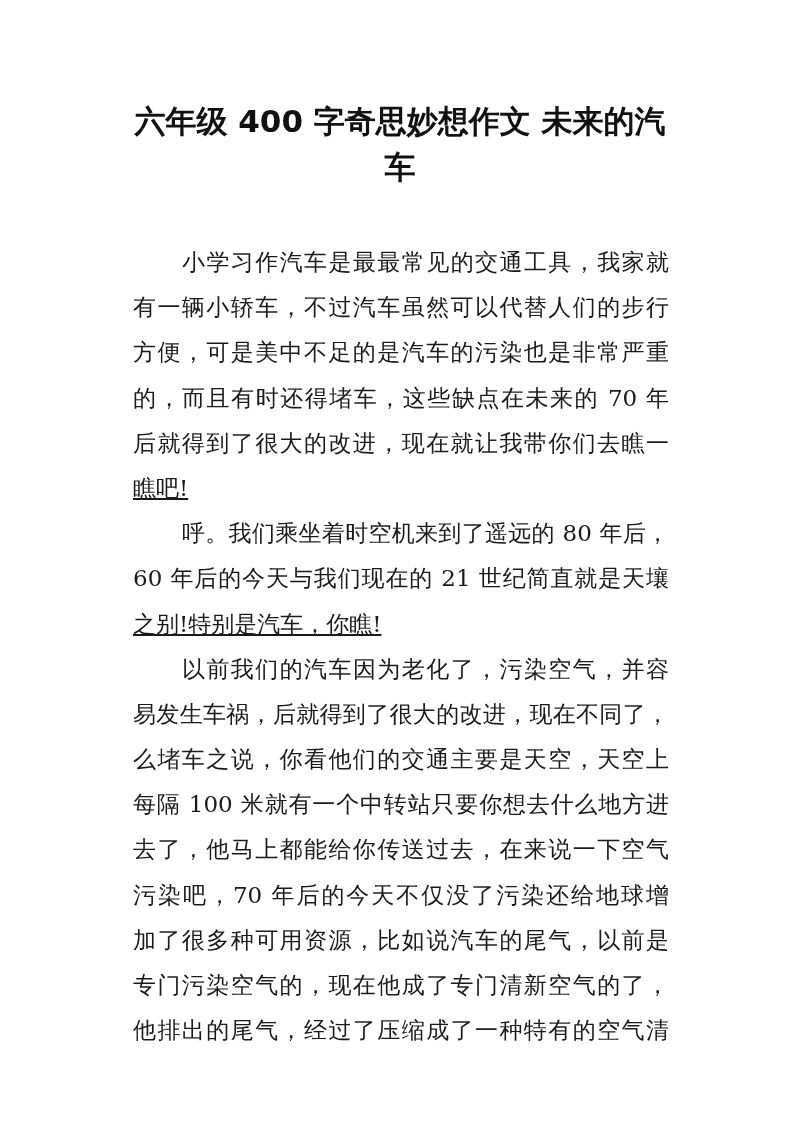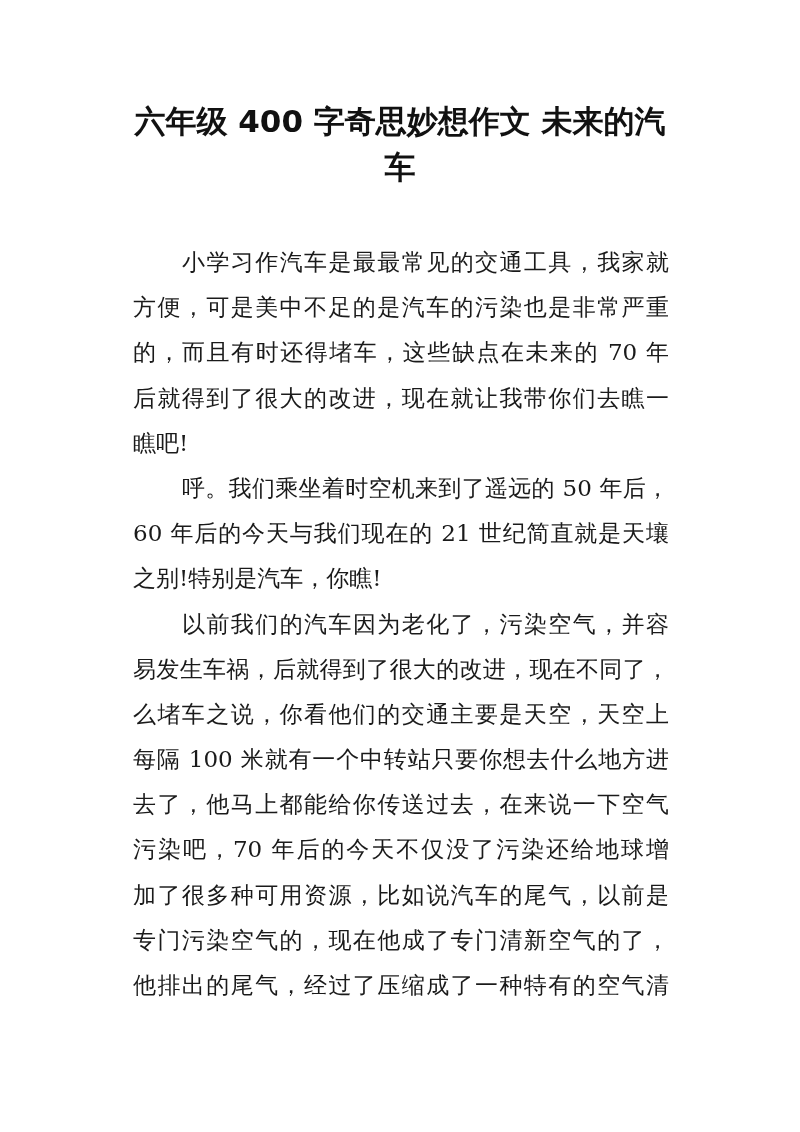--- a/index.html
+++ b/index.html
@@ -12,38 +12,39 @@
     font-weight: bold; font-size: 31px; line-height: 46px; color: #111;
     letter-spacing: 0px;
   }
   .body {
     position: absolute; left: 133px; top: 240px; width: 536px;
     font-family: "DejaVu Serif", "Liberation Serif", serif;
     font-size: 23px; line-height: 45.2px; color: #1a1a1a;
     text-align: justify;
   }
   .line { display: block; white-space: nowrap; height: 45.2px; text-align-last: justify; }
-  .line.last { text-align-last: left; }
+  .line.last { text-align-last: left; text-decoration: underline; }
   .line.indent { padding-left: 49px; }
 </style>
 </head>
 <body>
 
 <div class="page">
   <div class="title">
     <div>六年级 400 字奇思妙想作文  未来的汽</div>
     <div>车</div>
   </div>
   <div class="body" id="body">
       <span class="line indent">小学习作汽车是最最常见的交通工具，我家就</span>
+      <span class="line">有一辆小轿车，不过汽车虽然可以代替人们的步行</span>
       <span class="line">方便，可是美中不足的是汽车的污染也是非常严重</span>
       <span class="line">的，而且有时还得堵车，这些缺点在未来的 70 年</span>
       <span class="line">后就得到了很大的改进，现在就让我带你们去瞧一</span>
       <span class="line last">瞧吧!</span>
-      <span class="line indent">呼。我们乘坐着时空机来到了遥远的 50 年后，</span>
+      <span class="line indent">呼。我们乘坐着时空机来到了遥远的 80 年后，</span>
       <span class="line">60 年后的今天与我们现在的 21 世纪简直就是天壤</span>
       <span class="line last">之别!特别是汽车，你瞧!</span>
       <span class="line indent">以前我们的汽车因为老化了，污染空气，并容</span>
       <span class="line">易发生车祸，后就得到了很大的改进，现在不同了，</span>
       <span class="line">么堵车之说，你看他们的交通主要是天空，天空上</span>
       <span class="line">每隔 100 米就有一个中转站只要你想去什么地方进</span>
       <span class="line">去了，他马上都能给你传送过去，在来说一下空气</span>
       <span class="line">污染吧，70 年后的今天不仅没了污染还给地球增</span>
       <span class="line">加了很多种可用资源，比如说汽车的尾气，以前是</span>
       <span class="line">专门污染空气的，现在他成了专门清新空气的了，</span>

